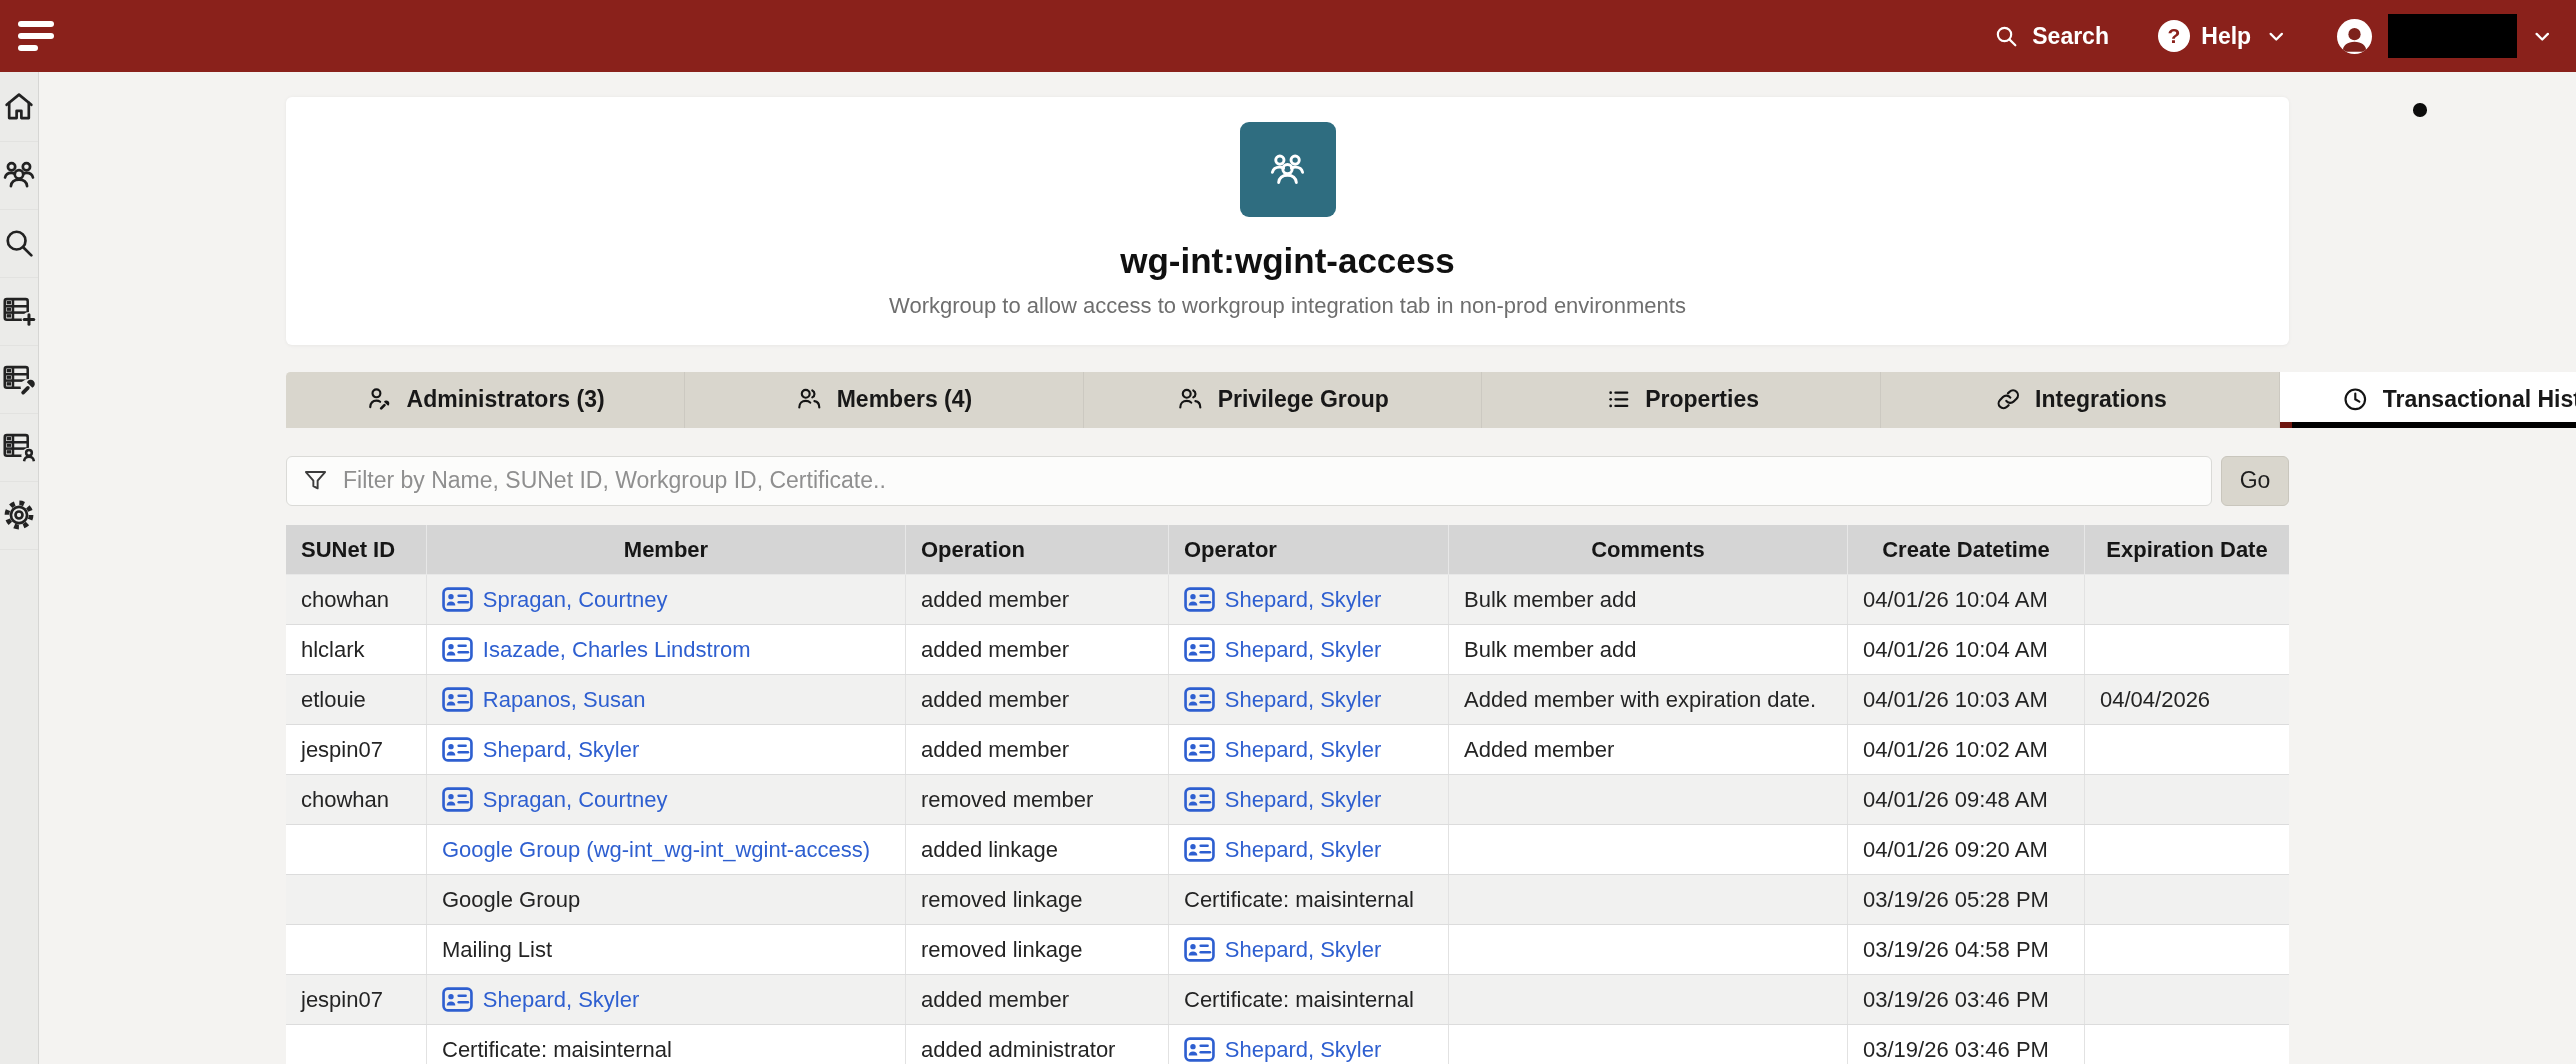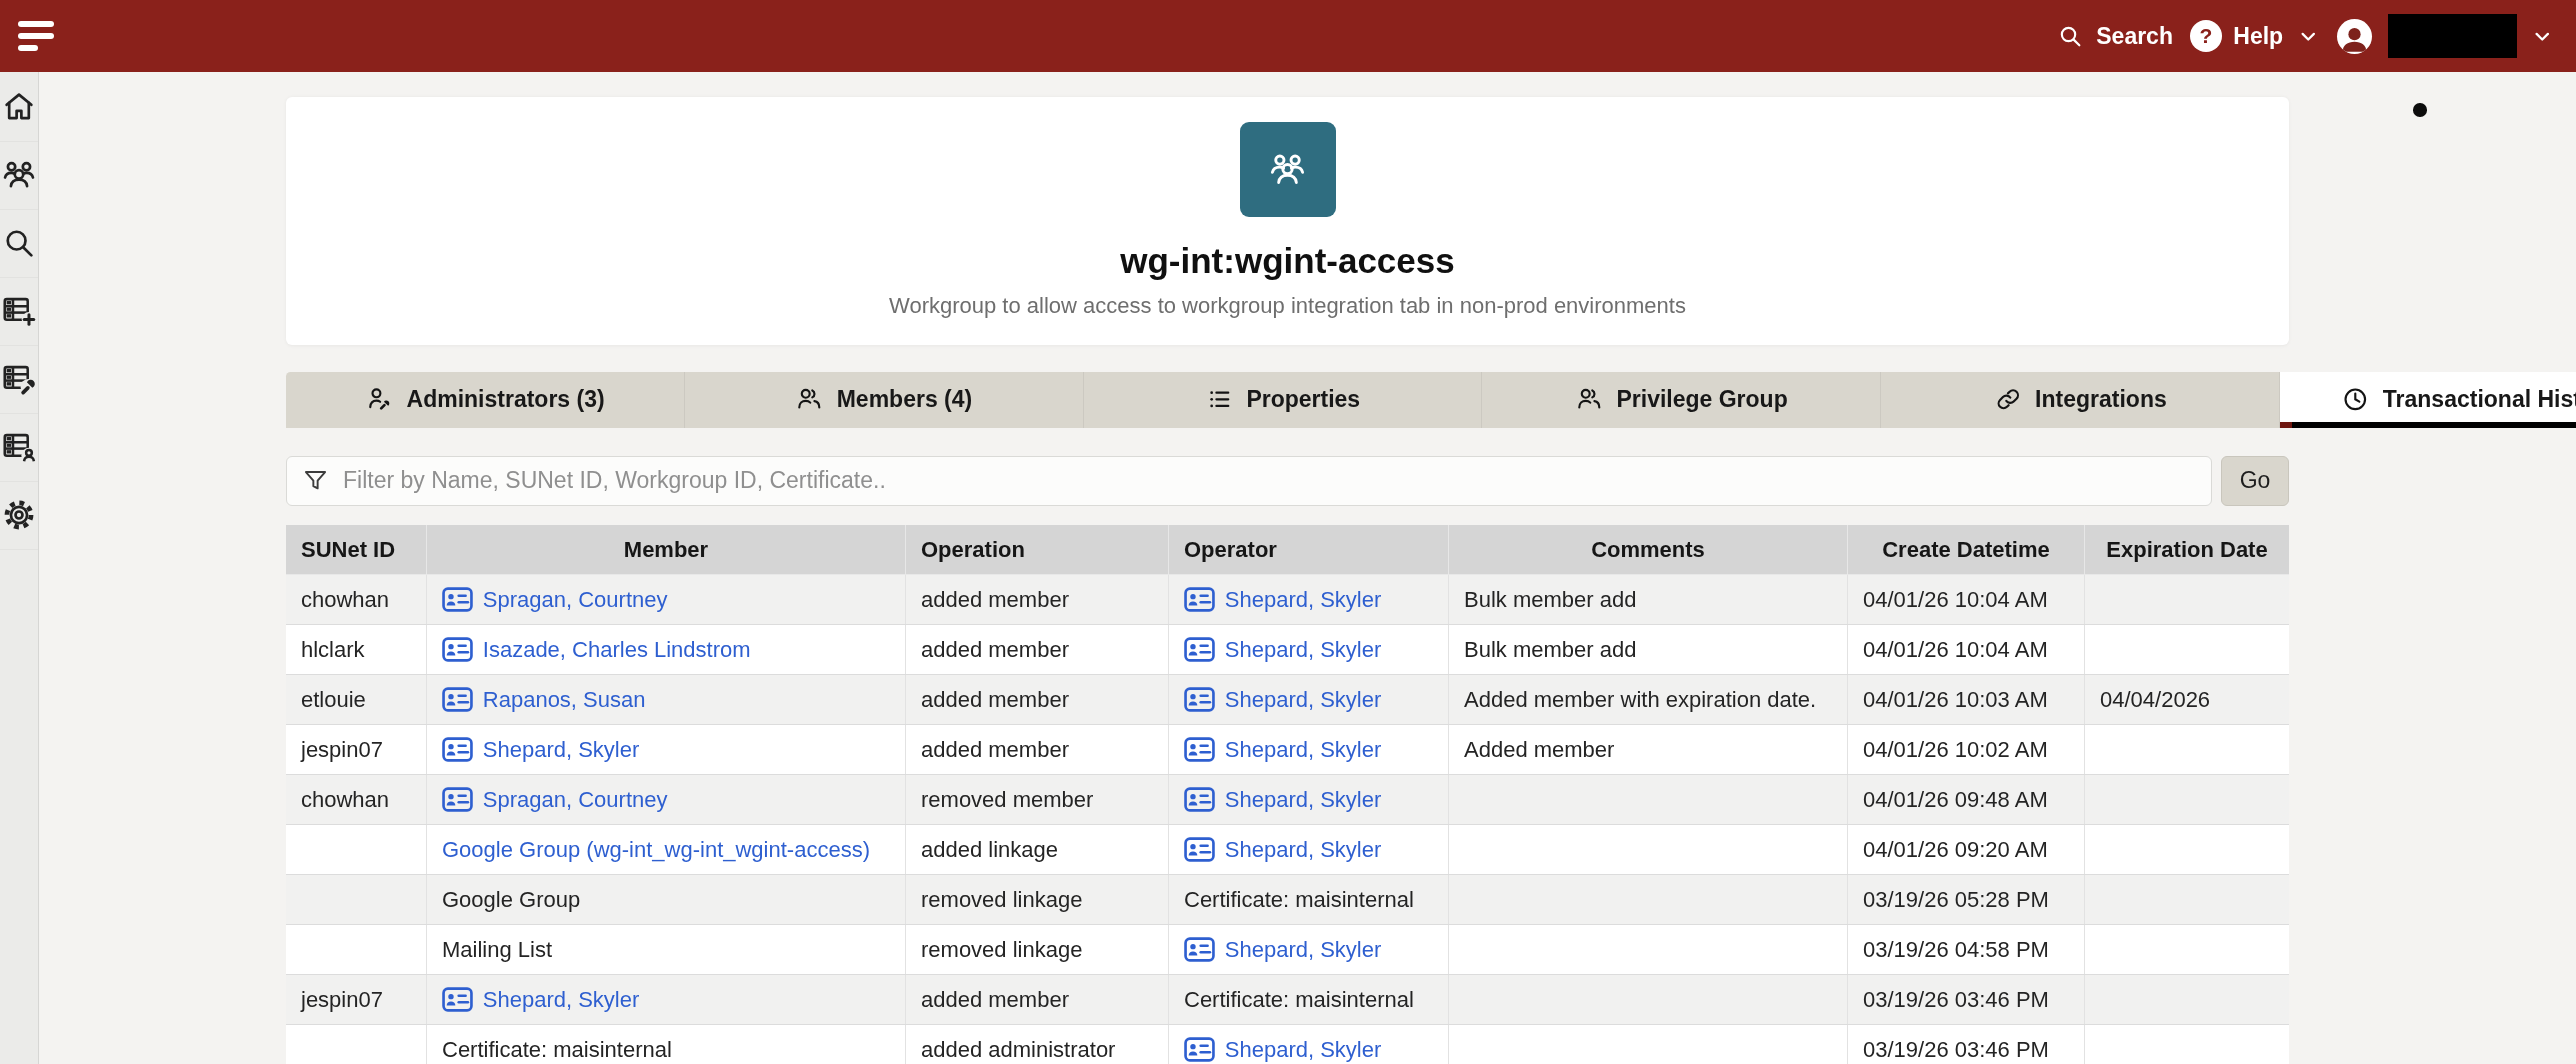--- a/index.html
+++ b/index.html
@@ -10,21 +10,21 @@
     font-family:"Liberation Sans","DejaVu Sans",sans-serif;
     background:#f4f3f1;
     --red:#8a211b; --teal:#2f6d80; --link:#2e5fd0; --tabbg:#d9d6cd; --thbg:#d5d5d5; --rowalt:#f1f1f0;
   }
   
   .topbar { height:72px; background:var(--red); display:flex; align-items:center; padding:0 22.5px 0 18px; }
   .burger { width:36px; display:flex; flex-direction:column; gap:6.8px; cursor:pointer; }
   .burger span { height:5.3px; border-radius:3px; background:#fff; }
   .burger .b1 { width:36px; } .burger .b2 { width:36px; } .burger .b3 { width:19.5px; }
   .app-title { color:#fff; font-size:30px; font-weight:700; margin-left:27px; white-space:nowrap; }
-  .topbar-right { margin-left:auto; display:flex; align-items:center; gap:17px; }
+  .topbar-right { margin-left:auto; display:flex; align-items:center; gap:49px; }
   .tb-item { display:flex; align-items:center; gap:11.3px; color:#fff; font-size:23px; font-weight:600; cursor:pointer; }
   .help-circle { width:32px; height:32px; border-radius:50%; background:#fff; color:var(--red);
     display:flex; align-items:center; justify-content:center; font-size:21px; font-weight:800; }
   .avatar { width:35px; height:35px; border-radius:50%; background:#fff; overflow:hidden; position:relative; flex-shrink:0; }
   .avatar svg { position:absolute; left:0; top:2.3px; }
   .redact { width:129px; height:44px; background:#000; margin-left:4.5px; }
   .chev { margin-left:3px; display:flex; }
   
   .layout { display:flex; height:992px; }
   .sidebar { width:77px; background:#ebebe9; border-right:1.5px solid #d6d6d4; padding-top:1.5px; }
@@ -245,44 +245,44 @@
     <circle cx="9" cy="7.4" r="3.3"></circle>
               <path d="M3.6 18.8c0-3.5 2.4-5.5 5.4-5.5 1.5 0 2.9.5 3.8 1.5"></path>
     <path d="M14.5 4.6a3.2 3.2 0 0 1 0 5.8"></path>
               <path d="M16.3 13.5c2.5.4 4.1 2.3 4.1 5.3"></path>
             </svg>
           </span>
           <span>Members (4)</span>
         </div>
         <div class="tab">
           <span class="ticon">
+            <svg width="28.6" height="28.6" viewBox="0 0 24 24" fill="none" stroke="#141414" stroke-width="1.8" stroke-linecap="round">
+    <circle cx="9" cy="7.4" r="3.3"></circle>
+              <path d="M3.6 18.8c0-3.5 2.4-5.5 5.4-5.5 1.5 0 2.9.5 3.8 1.5"></path>
+    <path d="M14.5 4.6a3.2 3.2 0 0 1 0 5.8"></path>
+              <path d="M16.3 13.5c2.5.4 4.1 2.3 4.1 5.3"></path>
+            </svg>
+          </span>
+          <span>Privilege Group</span>
+        </div>
+        <div class="tab">
+          <span class="ticon">
             <svg width="28.6" height="28.6" viewBox="0 0 24 24" fill="none" stroke="#141414" stroke-width="1.9" stroke-linecap="round">
     <circle cx="5.6" cy="6.4" r="1.15" fill="#141414" stroke="none"></circle>
               <line x1="9.6" y1="6.4" x2="19.5" y2="6.4"></line>
     <circle cx="5.6" cy="12" r="1.15" fill="#141414" stroke="none"></circle>
               <line x1="9.6" y1="12" x2="19.5" y2="12"></line>
     <circle cx="5.6" cy="17.6" r="1.15" fill="#141414" stroke="none"></circle>
               <line x1="9.6" y1="17.6" x2="19.5" y2="17.6"></line>
             </svg>
           </span>
           <span>Properties</span>
         </div>
         <div class="tab">
           <span class="ticon">
-            <svg width="28.6" height="28.6" viewBox="0 0 24 24" fill="none" stroke="#141414" stroke-width="1.8" stroke-linecap="round">
-    <circle cx="9" cy="7.4" r="3.3"></circle>
-              <path d="M3.6 18.8c0-3.5 2.4-5.5 5.4-5.5 1.5 0 2.9.5 3.8 1.5"></path>
-    <path d="M14.5 4.6a3.2 3.2 0 0 1 0 5.8"></path>
-              <path d="M16.3 13.5c2.5.4 4.1 2.3 4.1 5.3"></path>
-            </svg>
-          </span>
-          <span>Privilege Group</span>
-        </div>
-        <div class="tab">
-          <span class="ticon">
             <svg width="28.6" height="28.6" viewBox="0 0 24 24" fill="none" stroke="#141414" stroke-width="1.8" stroke-linecap="round" stroke-linejoin="round">
     <path d="M10.3 13.4a4.1 4.1 0 0 0 6.2.45l2.4-2.4a4.1 4.1 0 0 0-5.8-5.8l-1.4 1.38"></path>
     <path d="M13.7 10.6a4.1 4.1 0 0 0-6.2-.45l-2.4 2.4a4.1 4.1 0 0 0 5.8 5.8l1.4-1.38"></path>
             </svg>
           </span>
           <span>Integrations</span>
         </div>
         <div class="tab active">
           <span class="ticon">
             <svg width="28.6" height="28.6" viewBox="0 0 24 24" fill="none" stroke="#141414" stroke-width="1.8" stroke-linecap="round">

